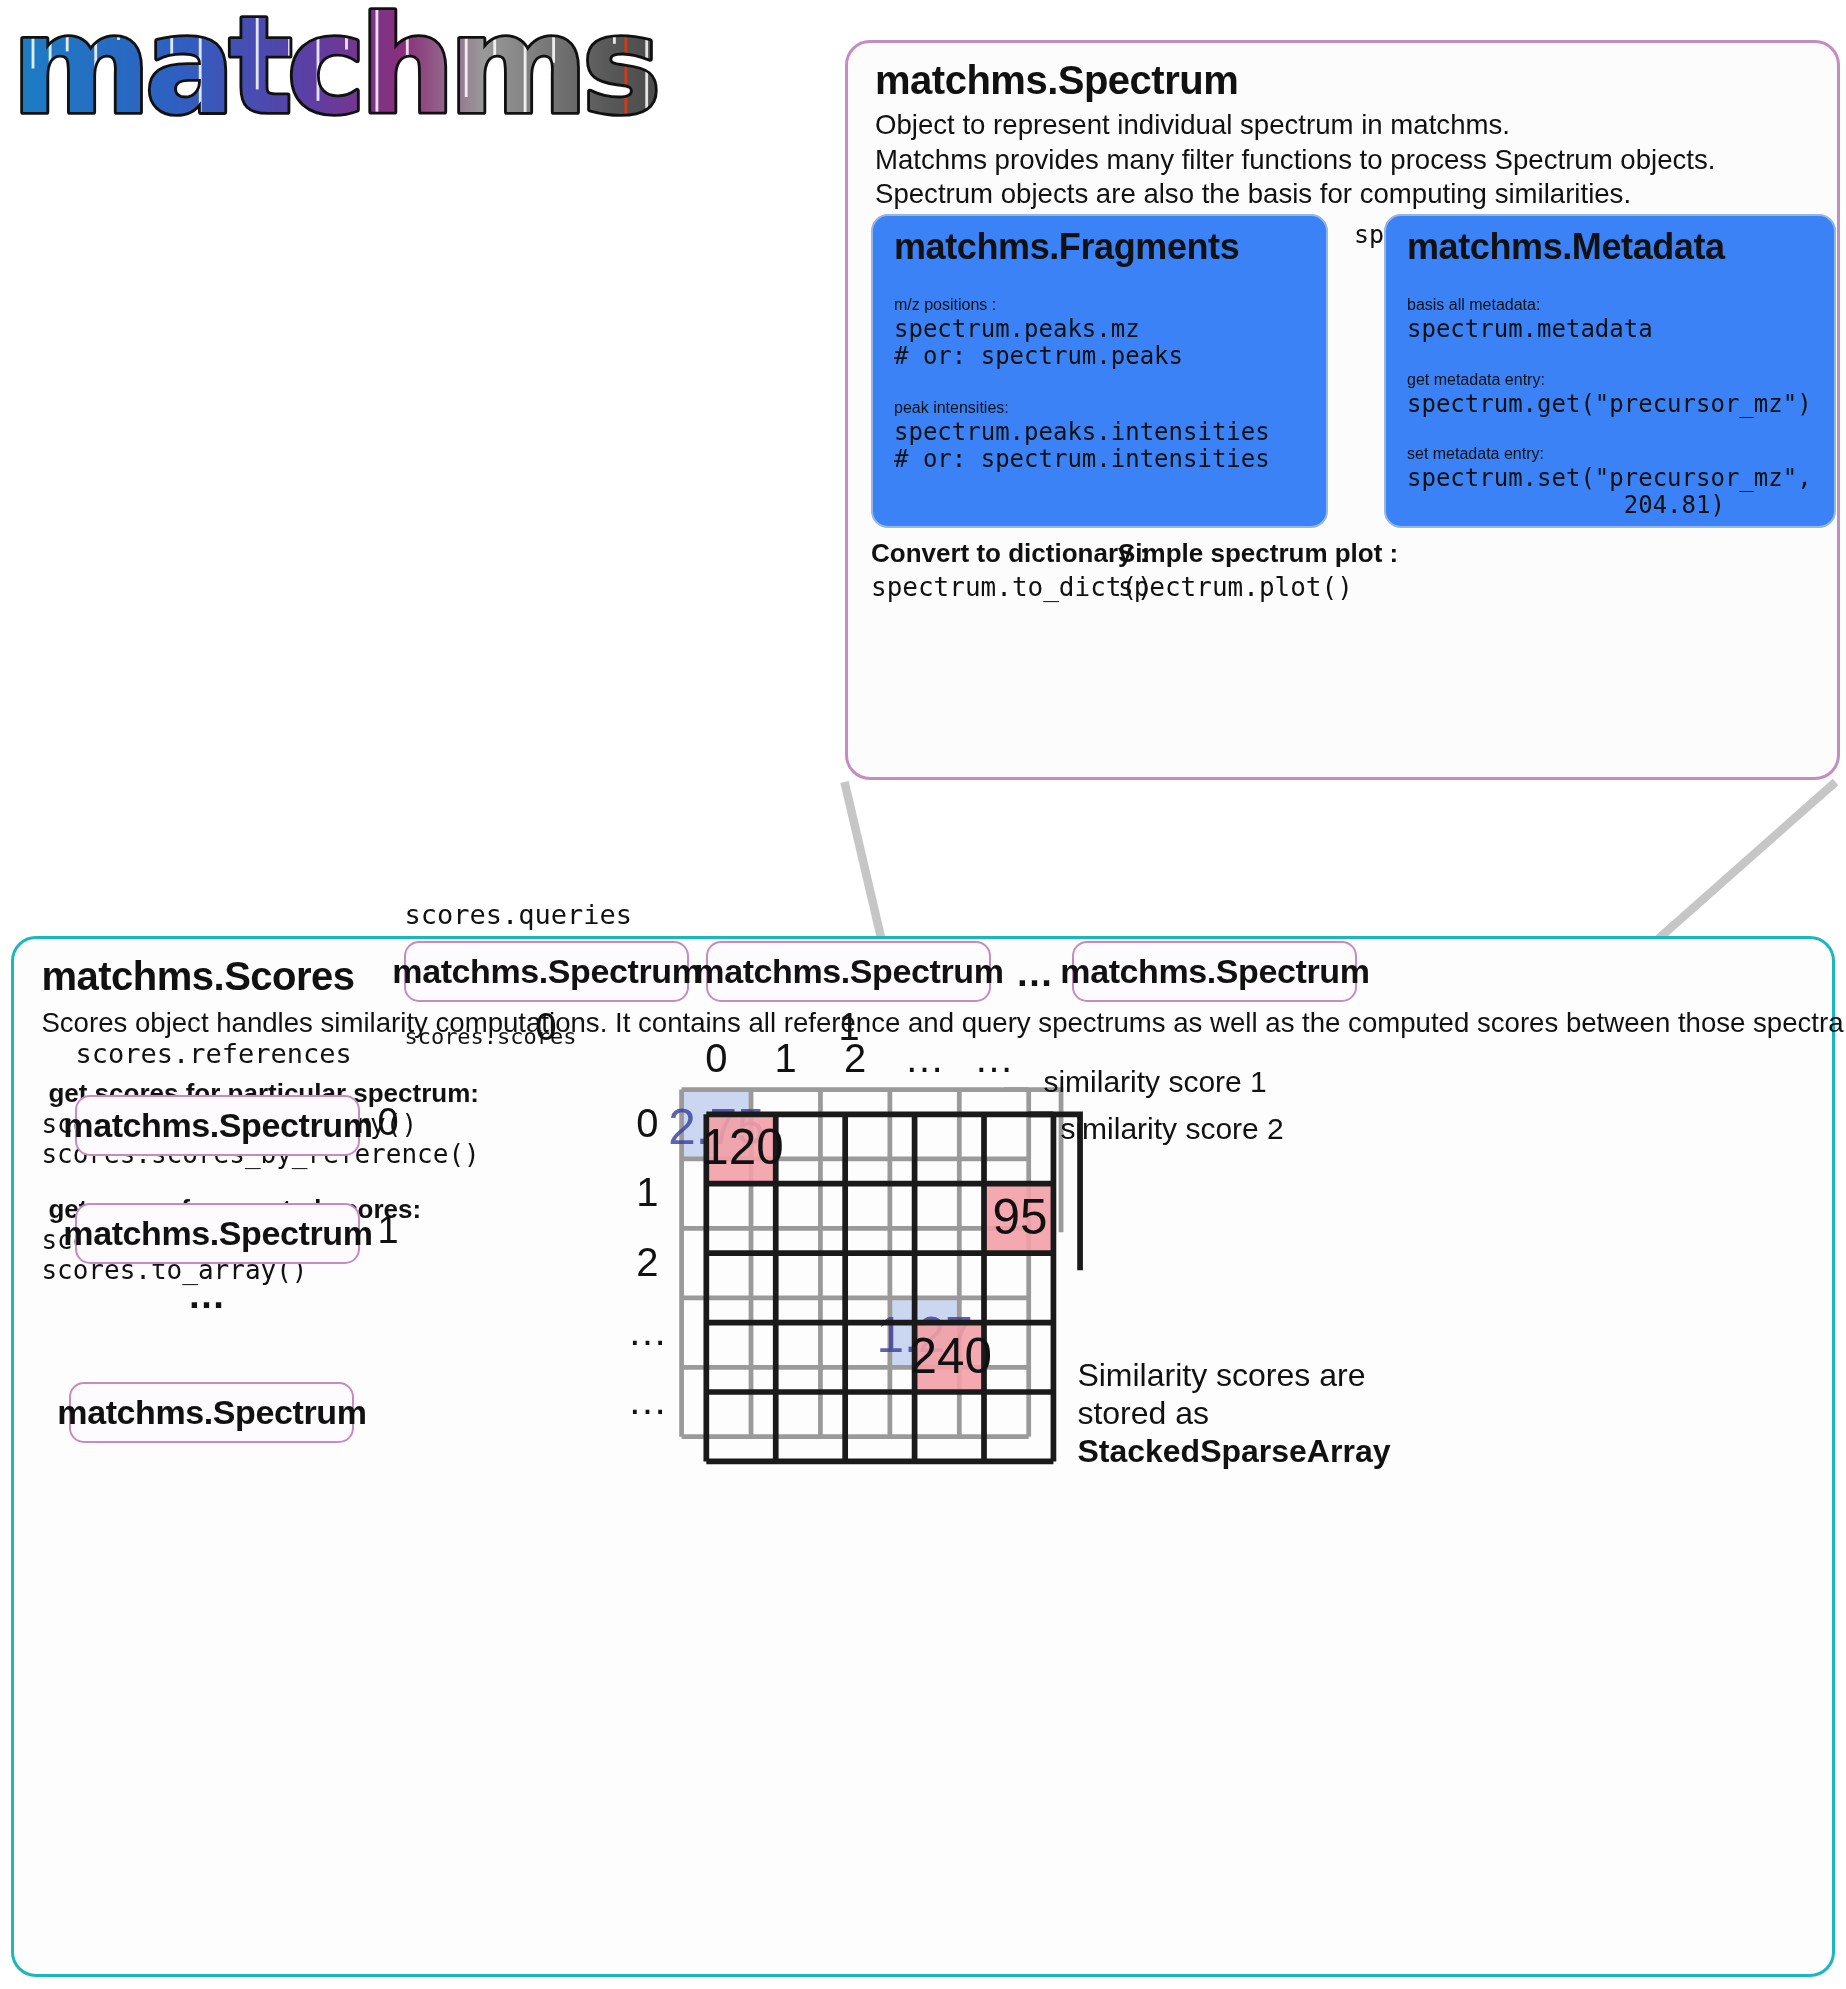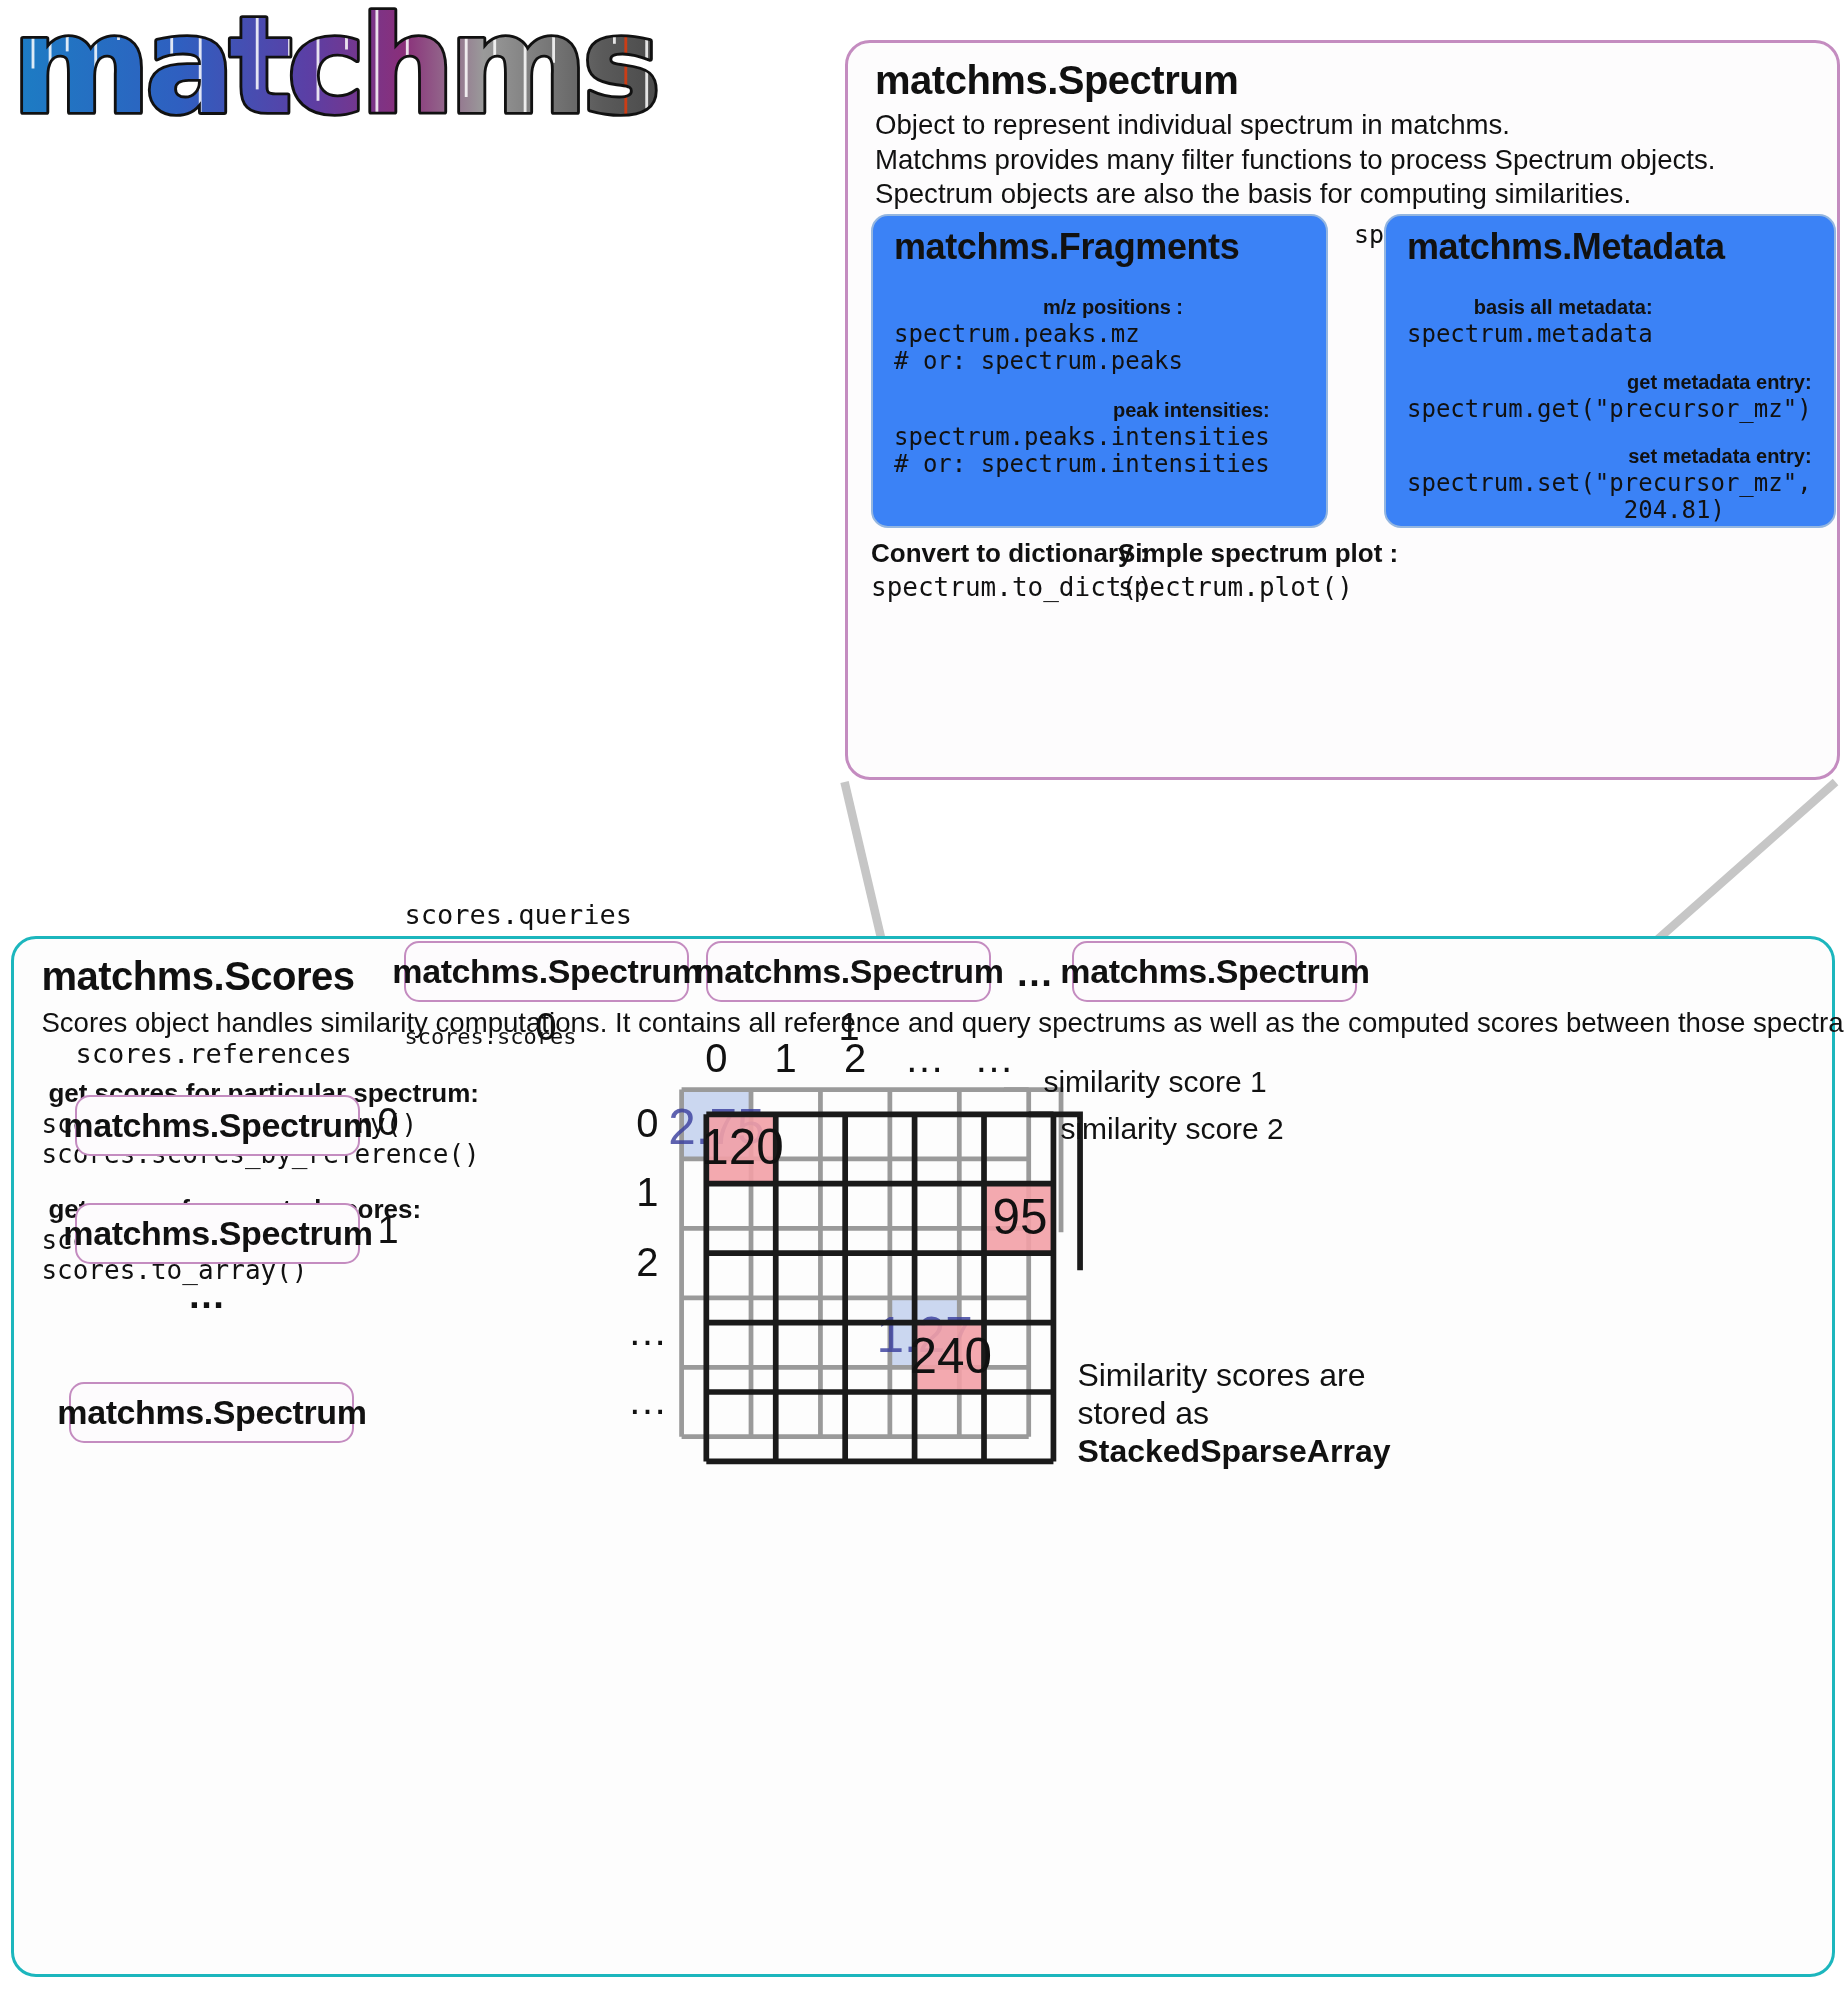--- a/index.html
+++ b/index.html
@@ -35,21 +35,21 @@
 
   
   .inner-card{
     position:absolute;border:2.9px solid #94b6e0;border-radius:17px;background:#3b82f6;
     box-sizing:border-box;
   }
   #fragments-card{left:23px;top:171px;width:457px;height:314px;}
   #metadata-card{left:502px;top:171px;width:452px;height:314px;margin-left:34px;}
   .inner-title{position:absolute;left:21px;top:9.5px;font-size:36px;font-weight:700;letter-spacing:-0.4px;}
   .blk{position:absolute;left:21px;}
-  .blk .hd{font-size:20px;font-weight:700;margin-bottom:1.9px;text-align:right;}
+  .blk .hd{font-size:16px;font-weight:400;margin-bottom:1.9px;}
   .blk .cd{font-size:24px;line-height:1.12;white-space:pre;}
 
   .foot-blk{position:absolute;}
   .foot-blk .hd{font-size:26px;font-weight:700;}
   .foot-blk .cd{font-size:26px;margin-top:2.9px;}
 
   
   #scores-card{
     position:absolute;left:11.4px;top:936px;width:1824px;height:1041px;
     border:3.8px solid #1cb6bd;border-radius:25px;background:#fdfdfd;

